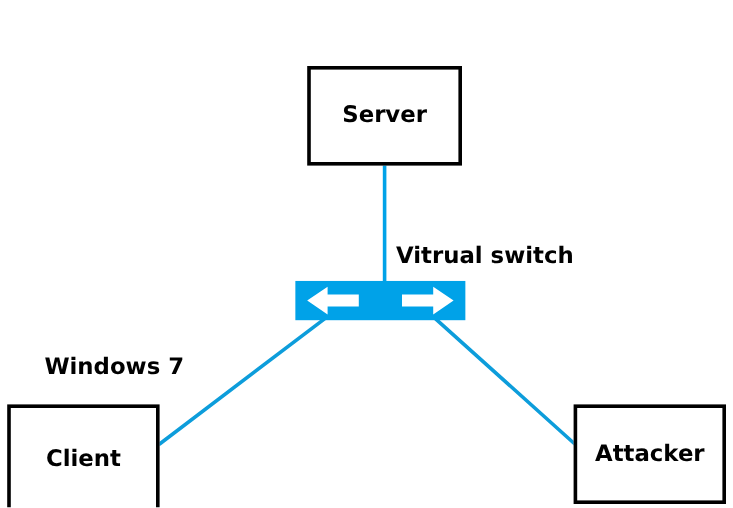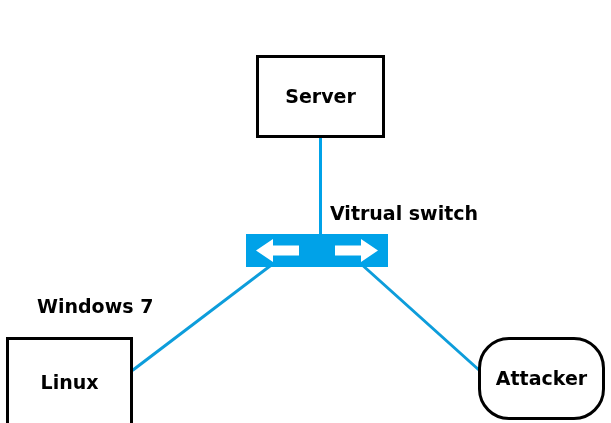--- a/index.html
+++ b/index.html
@@ -78,21 +78,20 @@
     left: 6px;
     top: 337px;
     width: 127px;
     height: 90px;
   }
   #attacker-box {
     left: 478px;
     top: 337px;
     width: 127px;
     height: 83px;
-    border-radius: 31px;
   }
 
   
   #links-layer {
     position: absolute;
     left: 0;
     top: 0;
     width: 611px;
     height: 423px;
     z-index: 1;
@@ -142,21 +141,21 @@
 
       <polygon fill="#ffffff" points="10,16.5 27,5 27,11.5 53,11.5 53,21.5 27,21.5 27,28"></polygon>
 
       <polygon fill="#ffffff" points="132,16.5 115,5 115,11.5 89,11.5 89,21.5 115,21.5 115,28"></polygon>
     </svg>
   </div>
 
   <div class="label" id="client-os-label">Windows 7</div>
 
   <div class="node-box" id="client-box">
-    <span class="node-text">Linux</span>
+    <span class="node-text">Client</span>
   </div>
 
 
   <div class="node-box" id="attacker-box">
     <span class="node-text">Attacker</span>
   </div>
 
 </div>
 
 </body></html>

